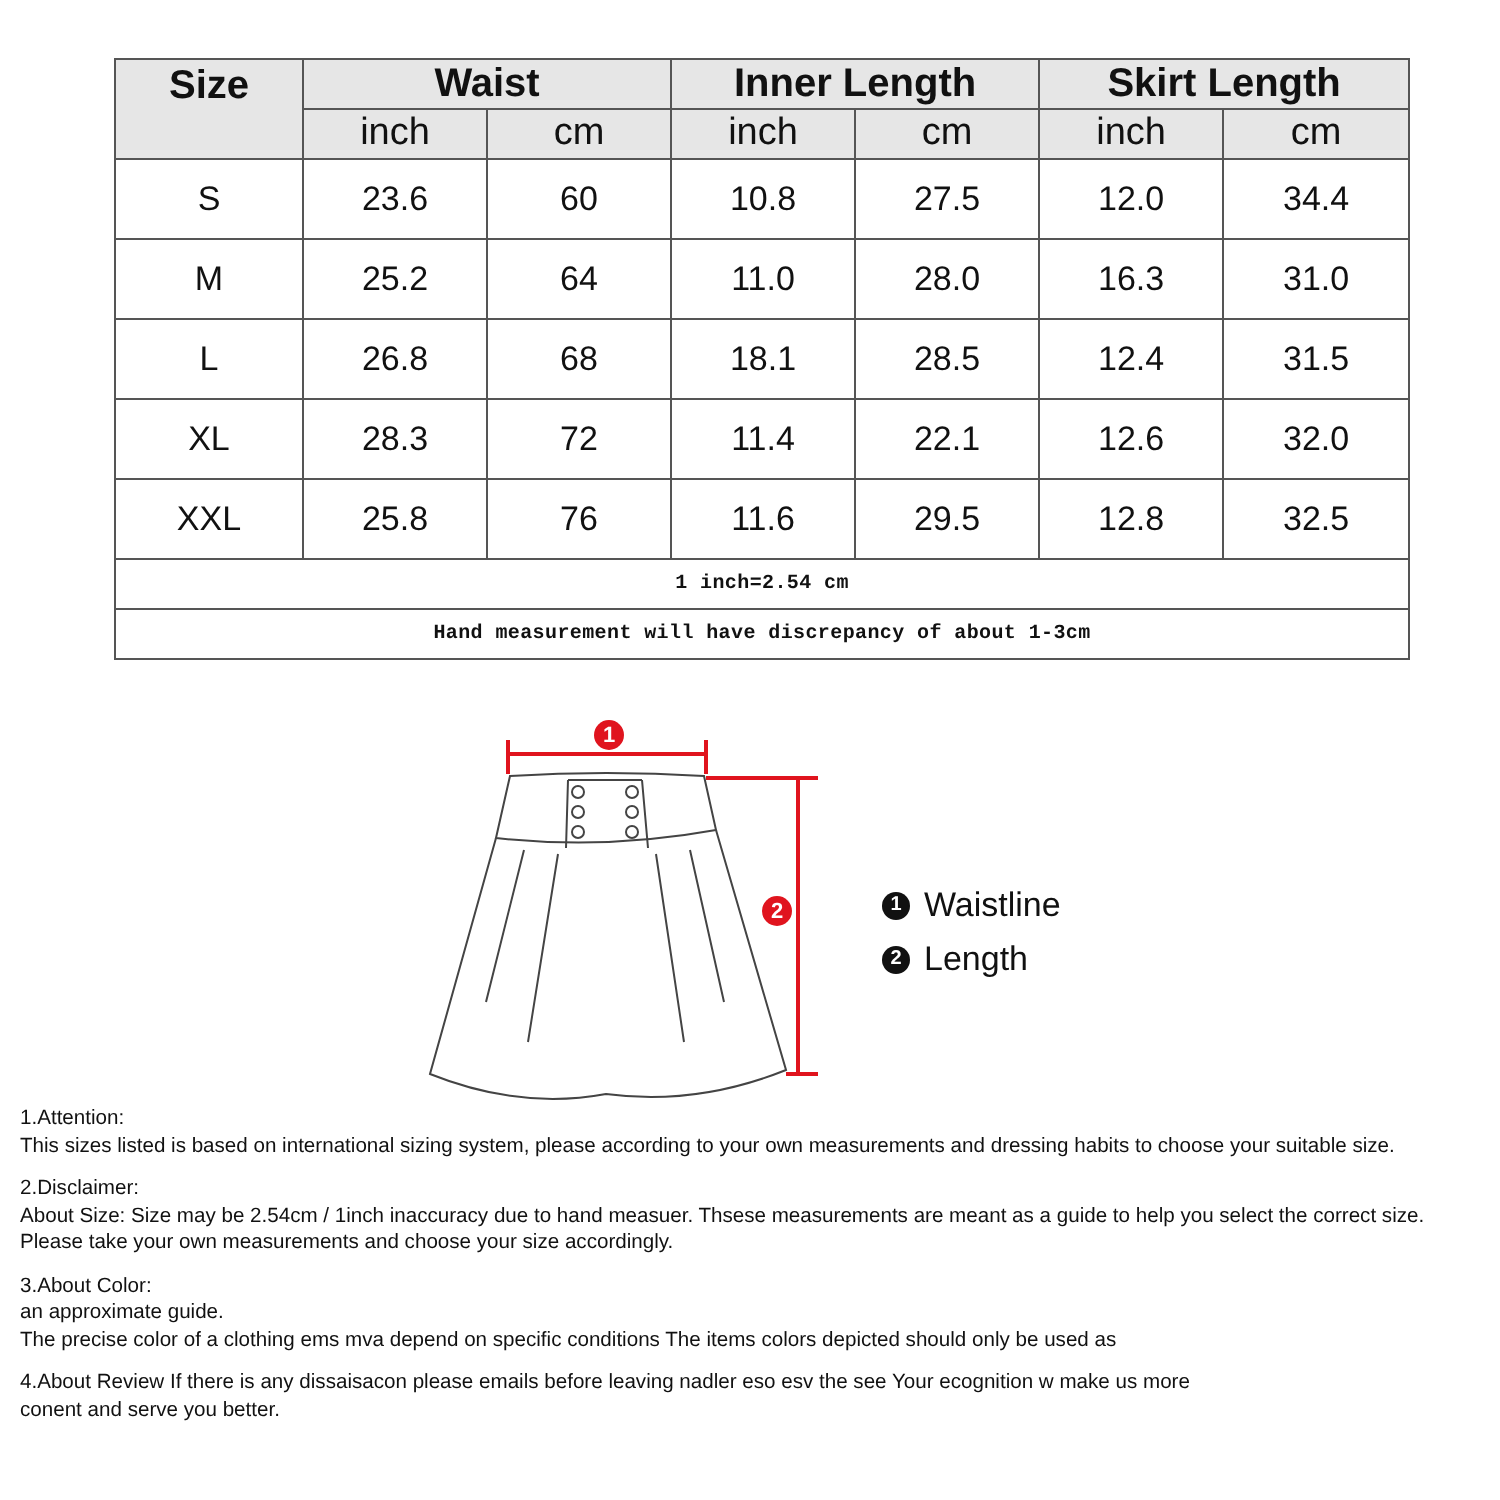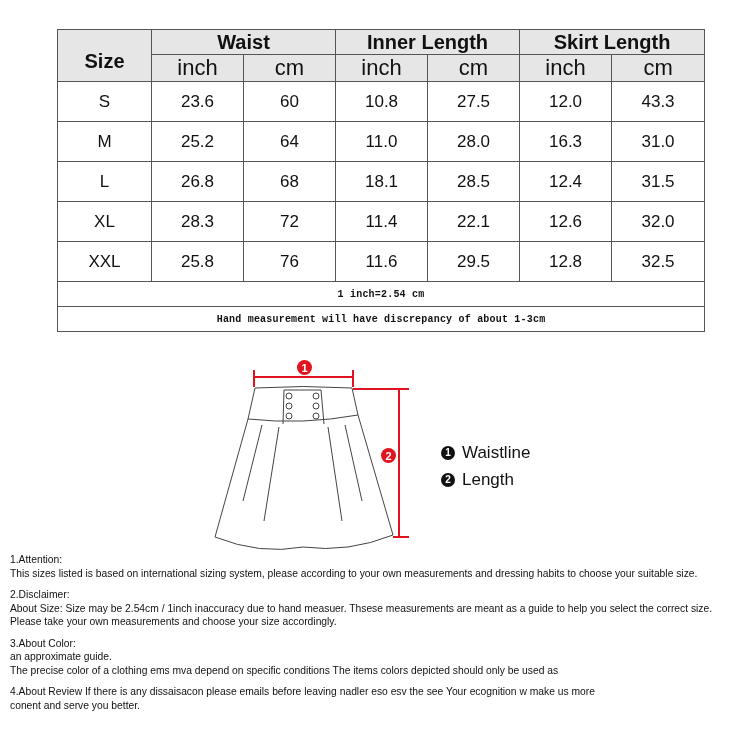--- a/index.html
+++ b/index.html
@@ -1,21 +1,21 @@
 <!DOCTYPE html>
 <html><head>
 <meta charset="utf-8">
 <style>
   html, body { margin: 0; padding: 0; background: #ffffff; }
   body { width: 750px; height: 750px; position: relative; overflow: hidden; font-family: "Liberation Sans", sans-serif; color: #111; }
 
   .size-table { position: absolute; left: 57px; top: 29px; width: 647px; border-collapse: collapse; table-layout: fixed; }
   .size-table td { border: 1.5px solid #555; text-align: center; padding: 0; }
   .size-table .hdr1 td { background: #e6e6e6; height: 24px; font-weight: bold; font-size: 20px; }
-  .size-table .hdr2 td { background: #e6e6e6; height: 24px; font-size: 22px; }
+  .size-table .hdr2 td { background: #e6e6e6; height: 24px; font-size: 19px; }
   .size-table .data td { height: 39px; font-size: 17px; }
   .size-table .note td { height: 24px; font-family: "Liberation Mono", monospace; font-size: 10px; font-weight: bold; letter-spacing: 0.2px; }
 
   .diagram { position: absolute; left: 200px; top: 355px; width: 230px; height: 200px; }
   .legend { position: absolute; left: 441px; top: 439px; font-size: 17px; }
   .legend-row { display: flex; align-items: center; height: 27px; }
   .legend-badge { width: 14px; height: 14px; border-radius: 50%; background: #111; color: #fff; font-size: 10px; font-weight: bold; display: inline-flex; align-items: center; justify-content: center; margin-right: 7px; }
 
   .notes { position: absolute; left: 10px; top: 553px; width: 740px; font-size: 10.3px; line-height: 13.5px; color: #111; }
   .note-block { margin-bottom: 8px; }
@@ -29,41 +29,41 @@
     <col style="width:94px">
       <col style="width:92px">
       <col style="width:92px">
       <col style="width:92px">
       <col style="width:92px">
       <col style="width:92px">
       <col style="width:93px">
   </colgroup>
   <tbody>
       <tr class="hdr1">
-    <td rowspan="2" style="vertical-align:top;padding-top:20px;margin-top:45px;">Size</td>
+    <td rowspan="2" style="vertical-align:top;padding-top:2px;margin-top:45px;">Size</td>
     <td colspan="2">Waist</td>
     <td colspan="2">Inner Length</td>
     <td colspan="2">Skirt Length</td>
   </tr>
   <tr class="hdr2">
     <td>inch</td>
     <td>cm</td>
     <td>inch</td>
     <td>cm</td>
     <td>inch</td>
     <td>cm</td>
   </tr>
   <tr class="data">
     <td>S</td>
     <td>23.6</td>
     <td>60</td>
     <td>10.8</td>
     <td>27.5</td>
     <td>12.0</td>
-    <td>43.3</td>
+    <td>34.4</td>
   </tr>
   <tr class="data">
     <td>M</td>
     <td>25.2</td>
     <td>64</td>
     <td>11.0</td>
     <td>28.0</td>
     <td>16.3</td>
     <td>31.0</td>
   </tr>

